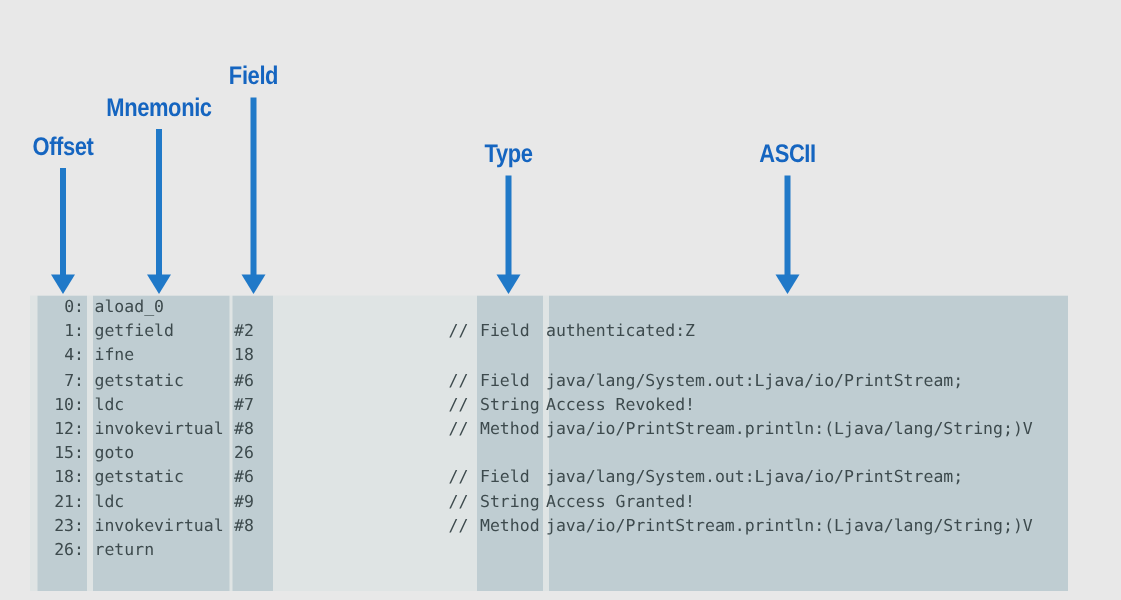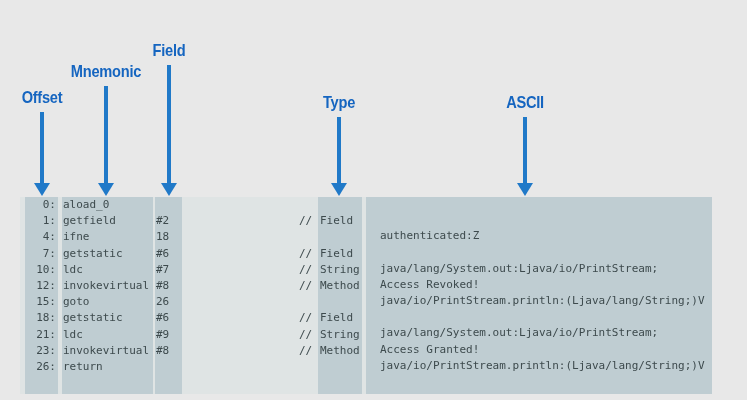--- a/index.html
+++ b/index.html
@@ -89,21 +89,21 @@
   .cell {
     position: absolute;
     top: 0;
     white-space: pre;
   }
   .c-offset  { left: 6px;   width: 30px; text-align: right; }
   .c-mnem    { left: 43px; text-align: center; }
   .c-field   { left: 136px; }
   .c-slashes { left: 279px; }
   .c-type    { left: 300px; }
-  .c-ascii   { left: 360px; margin-top: 15px; }
+  .c-ascii   { left: 344px; }
 </style>
 </head>
 <body>
 
 <div id="canvas">
 
   <div id="annotation-layer">
       <div class="annot-label" style="left: -28px; top: 89px; width: 140px; color: rgb(21, 101, 192);">Offset</div>
       <div class="annot-arrow" style="left: 32px; top: 112px; width: 20px; height: 84px;">
         <div class="shaft" style="height: 72px; background: rgb(32, 121, 200);"></div>

